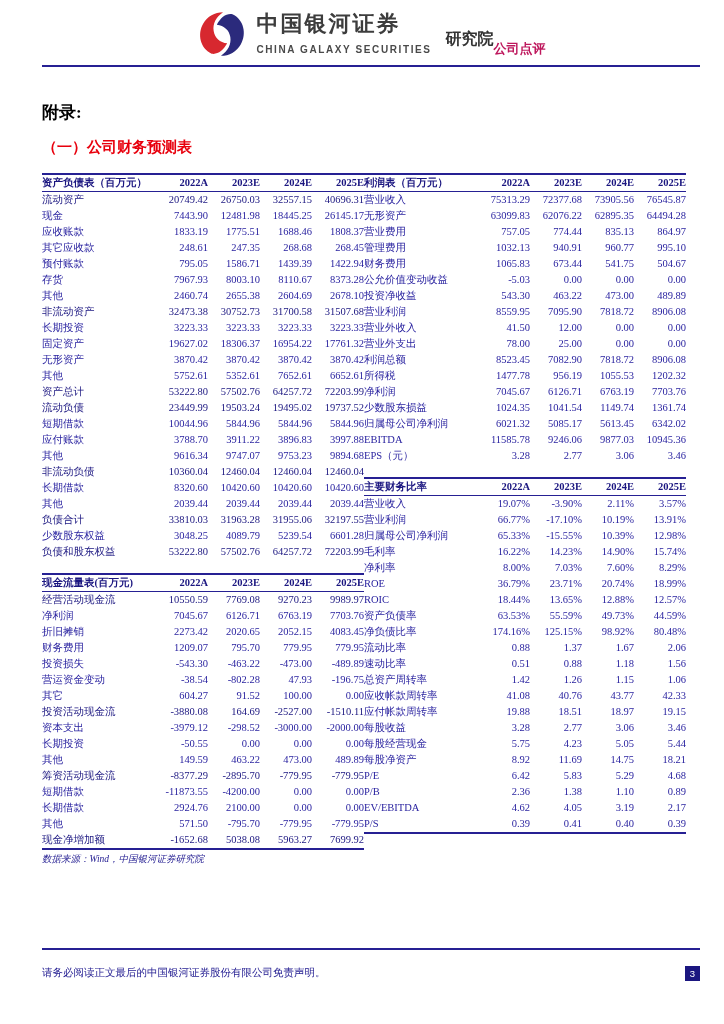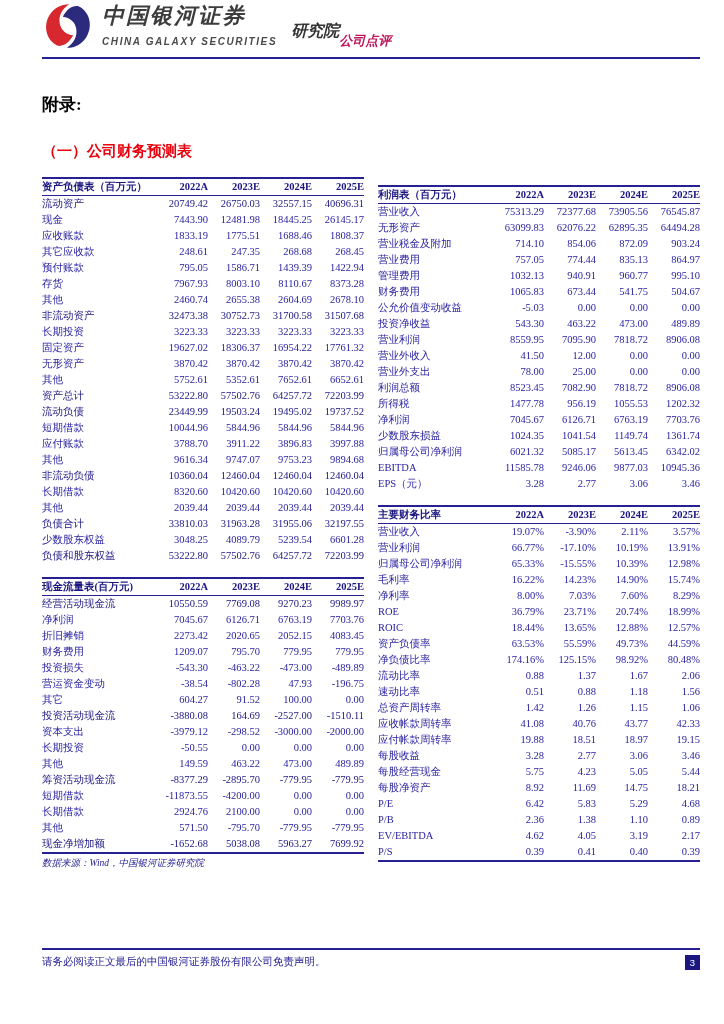--- a/index.html
+++ b/index.html
@@ -4,54 +4,54 @@
 <style>
   * { margin:0; padding:0; box-sizing:border-box; }
   body { background:#888; font-family:"Liberation Serif", serif; }
   .page {
     width:724px; height:1024px; background:#ffffff; position:relative;
     margin:0 auto; overflow:hidden;
   }
   .content { padding:0 24px 0 42px; }
 
   
-  .hdr { display:flex; justify-content:flex-start; align-items:flex-end; padding-top:0;font-style:italic; }
+  .hdr { display:flex; justify-content:center; align-items:flex-end; padding-top:8px; }
   .brand { display:flex; align-items:center; gap:8px; }
   .brand svg { width:52px; height:52px; display:block; }
   .brand-text { line-height:1; }
   .brand-cn { font-family:"Liberation Sans", sans-serif; font-weight:bold; font-size:22px; color:#3d3d3d; letter-spacing:2px; }
   .brand-en { font-family:"Liberation Sans", sans-serif; font-weight:bold; font-size:10px; color:#4a4a4a; letter-spacing:1.6px; margin-top:10px; }
   .brand-suffix { font-family:"Liberation Sans", sans-serif; font-weight:bold; font-size:16px; color:#333; margin-left:6px; align-self:flex-end; padding-bottom:10px; }
   .doc-type { font-weight:bold; font-size:13px; color:#be185d; padding-bottom:2px; }
   .hdr-rule { height:2px; background:#262093; margin-top:5px; }
 
   
   .appendix { font-size:17px; font-weight:bold; color:#000; margin-top:34px; }
-  .section { font-size:15px; font-weight:bold; color:#e8000d; margin-top:26px; }
+  .section { font-size:15px; font-weight:bold; color:#e8000d; margin-top:14px; }
 
   
-  .cols { display:flex; gap:14px; margin-top:16px;align-items:center; }
+  .cols { display:flex; margin-top:16px; }
   .col { width:322px; }
   table.fin { width:322px; border-collapse:collapse; table-layout:fixed; }
   table.fin th, table.fin td {
     font-size:10.5px; height:16px; line-height:16px; padding:0;
     text-align:right; white-space:nowrap; overflow:hidden;
   }
   table.fin th { color:#1b1680; font-weight:bold;
     border-top:2px solid #262093; border-bottom:1px solid #262093; }
   table.fin th.lbl, table.fin td.lbl { text-align:left; width:114px; }
   table.fin td { color:#2a23a0; }
   table.fin tr.b td { font-weight:normal; color:#1b1680; }
   table.fin.endcap { border-bottom:2px solid #262093; }
   .mt { margin-top:13px; }
   .source { font-size:9.5px; font-style:italic; color:#262093; margin-top:3px; }
 
   
   .footer { position:absolute; left:42px; right:24px; top:948px;
-    border-top:2px solid #262093; padding-top:5px;
+    border-top:2px solid #262093; padding-top:16px;
     display:flex; justify-content:space-between; align-items:flex-start; }
   .disclaimer { font-size:10.5px; color:#262093; }
   .pagebox { width:15px; height:15px; background:#1b1680; color:#fff;
     font-size:9.5px; line-height:15px; text-align:center; font-family:"Liberation Sans", sans-serif; }
 </style>
 </head>
 <body>
 
 <div class="page">
   <div class="content">
@@ -398,27 +398,20 @@
                 <td>76545.87</td>
               </tr>
               <tr>
                 <td class="lbl">无形资产</td>
                 <td>63099.83</td>
                 <td>62076.22</td>
                 <td>62895.35</td>
                 <td>64494.28</td>
               </tr>
               <tr>
-                <td class="lbl">营业税金及附加</td>
-                <td>714.10</td>
-                <td>854.06</td>
-                <td>872.09</td>
-                <td>903.24</td>
-              </tr>
-              <tr>
                 <td class="lbl">营业费用</td>
                 <td>757.05</td>
                 <td>774.44</td>
                 <td>835.13</td>
                 <td>864.97</td>
               </tr>
               <tr>
                 <td class="lbl">管理费用</td>
                 <td>1032.13</td>
                 <td>940.91</td>

